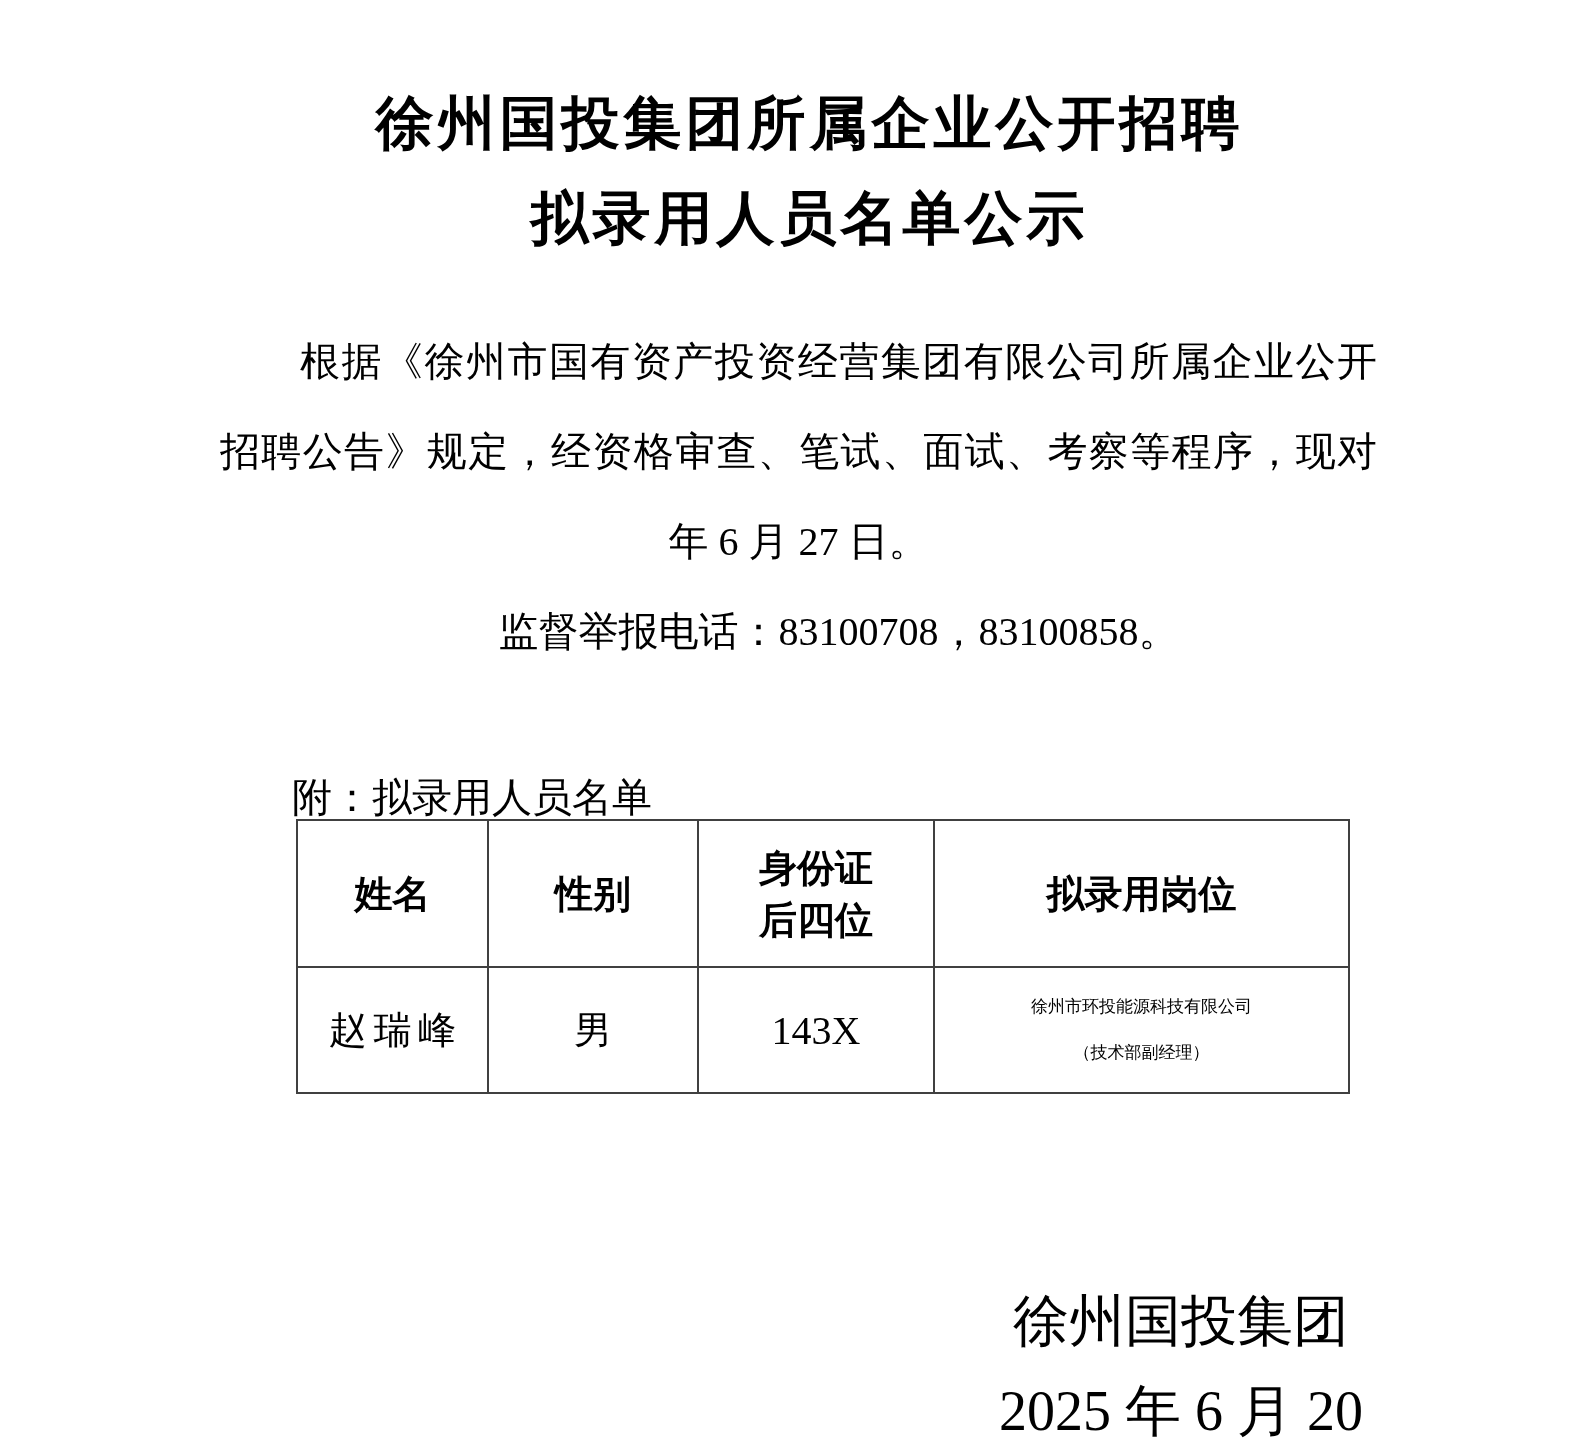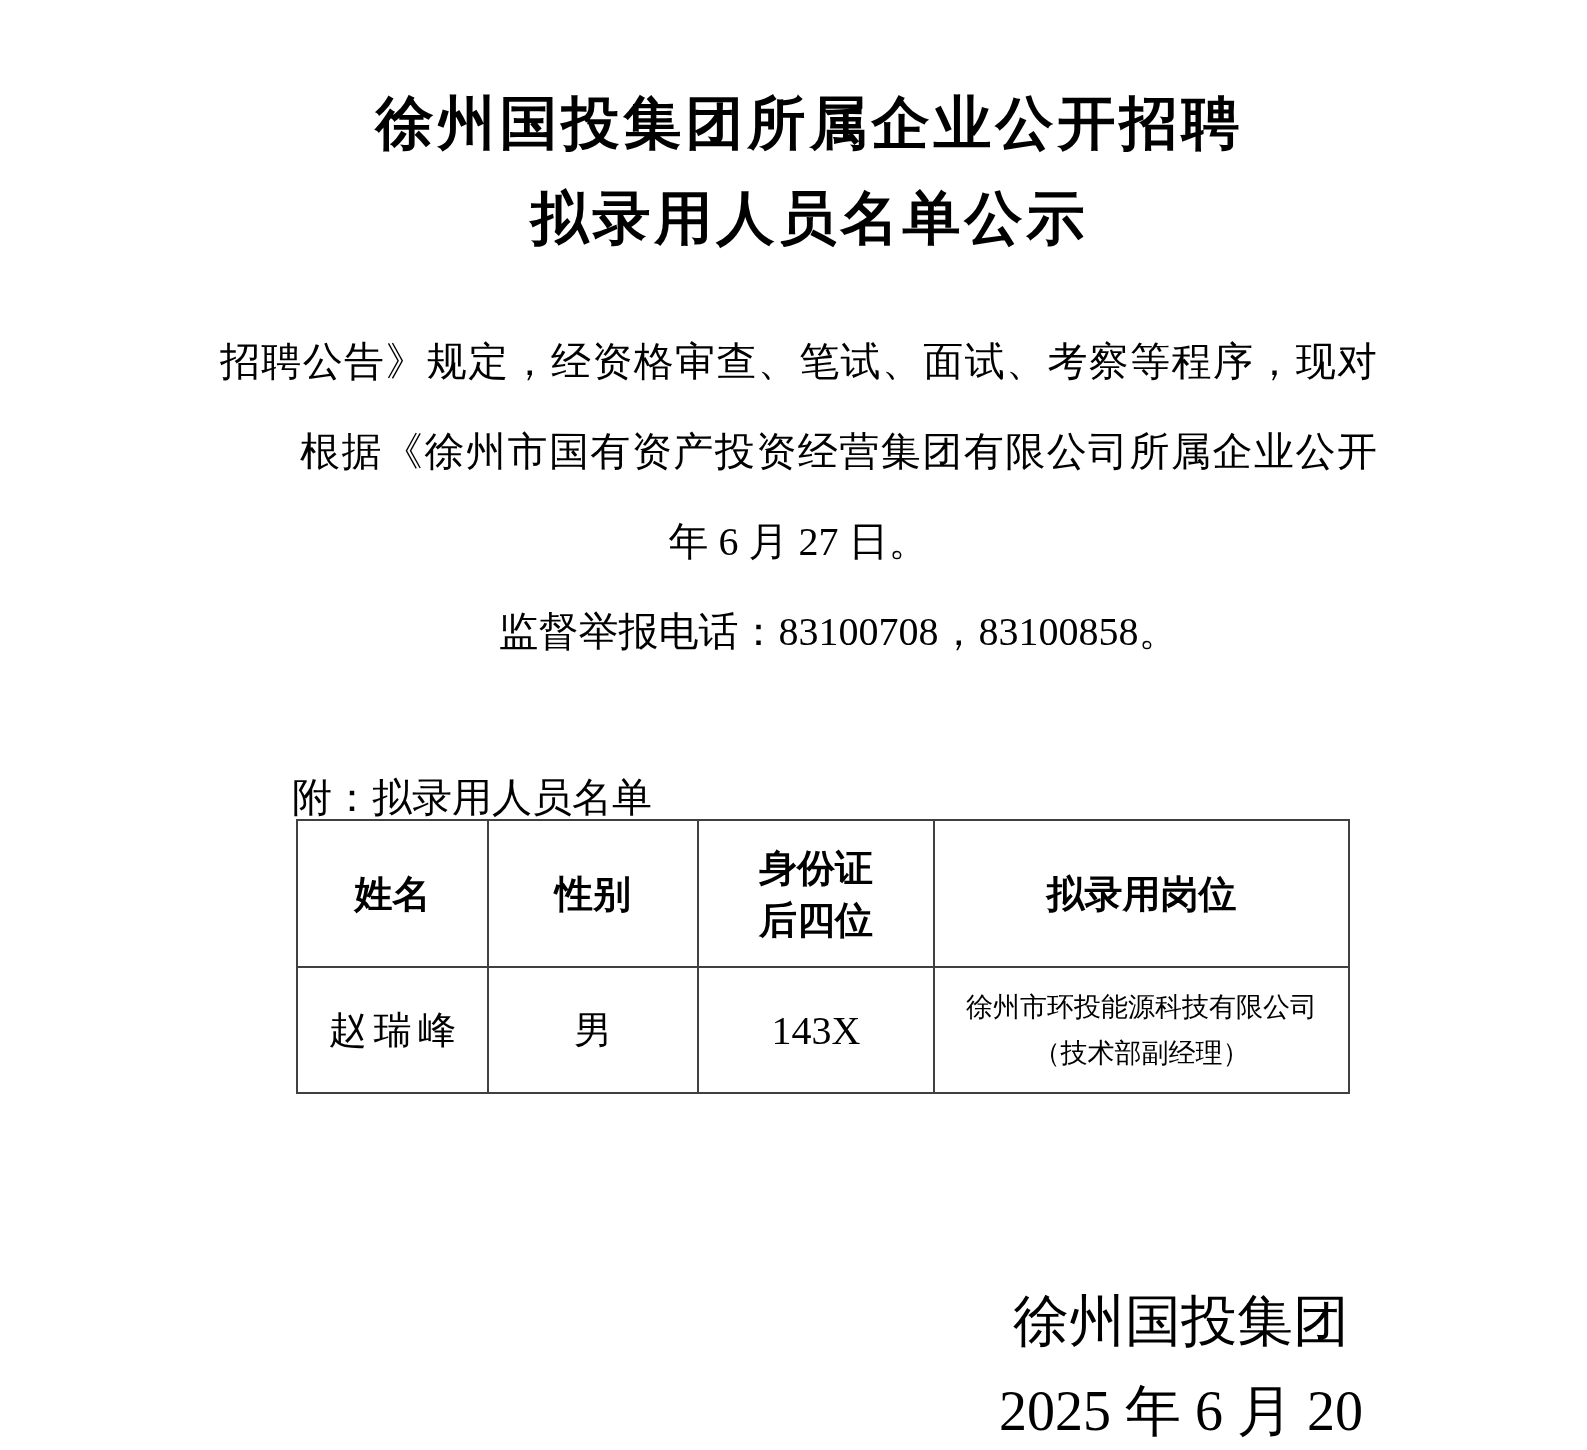--- a/index.html
+++ b/index.html
@@ -70,21 +70,21 @@
   table.roster thead tr { height: 147px; }
   table.roster tbody tr { height: 126px; }
   table.roster th {
     font-size: 38px;
     font-weight: bold;
     line-height: 52px;
   }
   td.name-cell { font-size: 38px; letter-spacing: 0.18em; text-indent: 0.18em; }
   td.gender-cell { font-size: 38px; }
   td.id-cell { font-size: 40px; }
-  td.company-cell { font-size: 27px; line-height: 46px; }
+  td.company-cell { font-size: 17px; line-height: 46px; }
   .pre { white-space: pre-line; }
   .signature {
     position: absolute;
     left: 965px;
     top: 1252px;
     width: 400px;
     text-align: center;
     font-size: 56px;
     line-height: 74px;
   }
@@ -97,22 +97,22 @@
 <body>
 
 <div class="page">
 
   <h1 class="title">
     <span class="title-line">徐州国投集团所属企业公开招聘</span>
     <span class="title-line">拟录用人员名单公示</span>
   </h1>
 
   <div class="body-text">
+    <div class="line indent just">根据《徐州市国有资产投资经营集团有限公司所属企业公开</div>
     <div class="line just">招聘公告》规定，经资格审查、笔试、面试、考察等程序，现对</div>
-    <div class="line indent just">根据《徐州市国有资产投资经营集团有限公司所属企业公开</div>
     <div class="line">年 6 月 27 日。</div>
     <div class="line indent">监督举报电话：83100708，83100858。</div>
   </div>
 
   <div class="attachment">附：拟录用人员名单</div>
 
   <table class="roster">
     <colgroup>
       <col class="col-name">
       <col class="col-gender">

